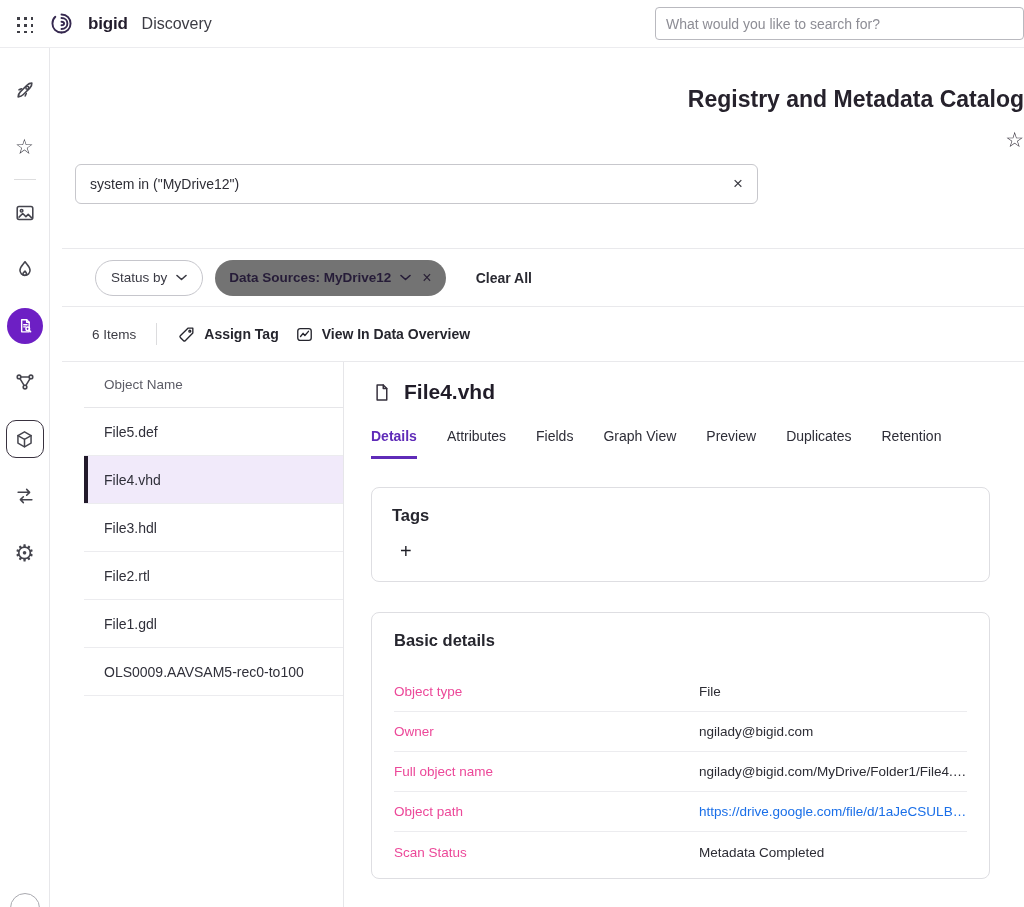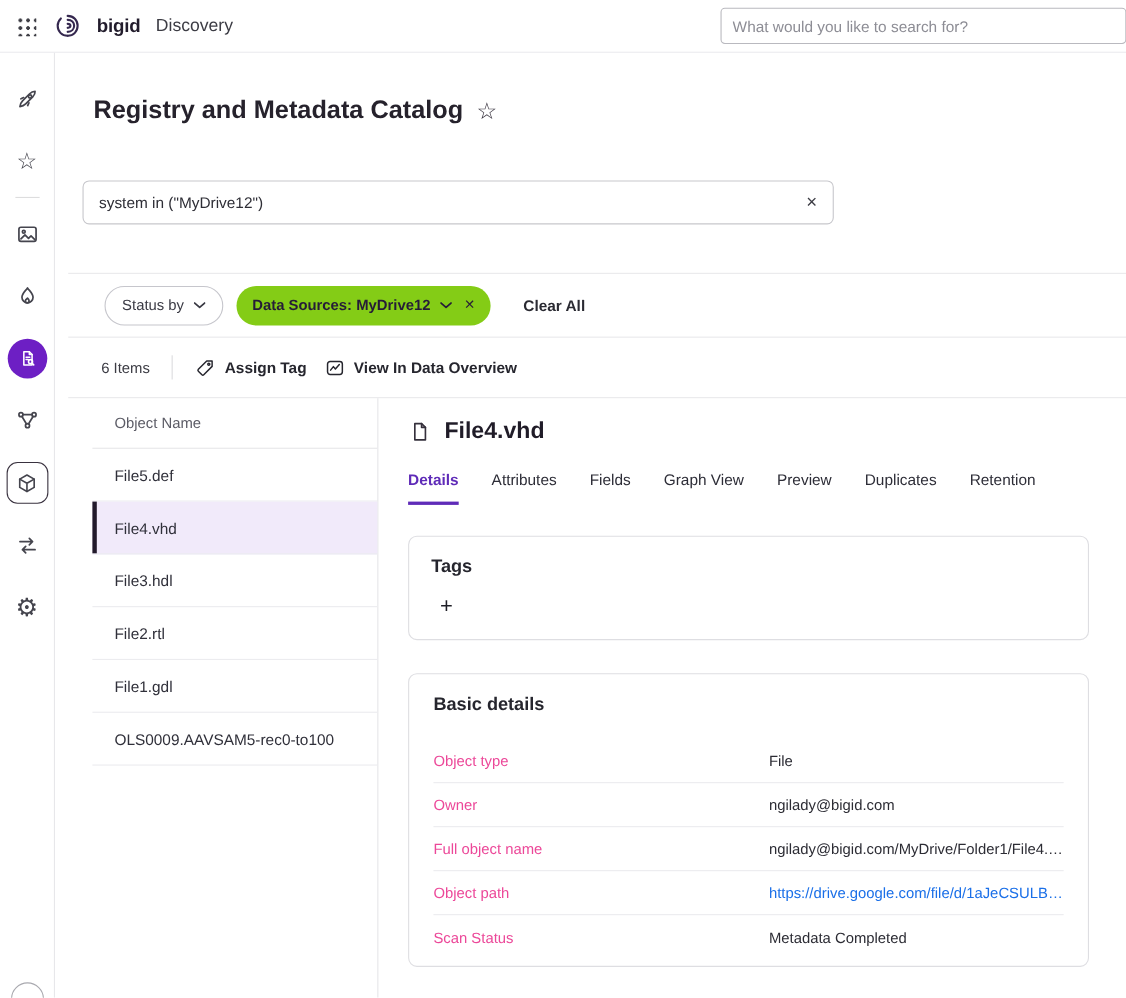--- a/index.html
+++ b/index.html
@@ -30,34 +30,34 @@
   .sicon.active-circle { background:#6d1fc4; border-radius:50%; width:36px; height:36px; }
   .sicon.active-circle svg { stroke:#fff; }
   .sicon.boxed { border:1.5px solid #39323f; border-radius:10px; }
   .glyph { font-family:"DejaVu Sans", sans-serif; }
   .gear-glyph { font-size:23px; line-height:1; }
   .partial-circle { margin-top:auto; width:30px; height:30px; border:1.5px solid #a9a9af;
     border-radius:50%; margin-bottom:-16px; flex:none; }
 
   
   main { flex:1; padding-left:12px; display:flex; flex-direction:column; min-width:0; }
-  .page-head { margin:38px 0 0 23px; display:flex; align-items:flex-start; gap:12px; height:28px; }
+  .page-head { margin:38px 0 0 23px; display:flex; align-items:flex-end; gap:12px; height:28px;flex-direction:column; }
   .page-head h1 { font-size:23px; font-weight:700; color:#26222c; }
   .fav-star { font-size:21px; color:#3a3540; cursor:pointer; margin-top:3px; }
 
   .query-box { margin:50px 0 0 13px; width:683px; height:40px; border:1px solid #c7c7cc;
     border-radius:6px; display:flex; align-items:center; padding:0 14px; }
   .query-box input { flex:1; border:none; outline:none; font-size:14px; color:#2e2e36; font-family:inherit; }
   .query-clear { font-size:17px; color:#3c3c44; cursor:pointer; }
 
   .filter-row { margin-top:44px; height:59px; border-top:1px solid #e9e9ec; border-bottom:1px solid #e9e9ec;
     display:flex; align-items:center; padding-left:33px; gap:12px; }
   .filter-by { height:36px; padding:0 15px; border:1px solid #c6c6cc; border-radius:18px; background:#fff;
     font-size:13.5px; color:#3a3a44; display:flex; align-items:center; gap:9px; cursor:pointer; font-family:inherit; }
-  .pill { height:36px; background:#84cc16; border-radius:18px; padding:0 14px; display:flex;
+  .pill { height:36px; background:#737373; border-radius:18px; padding:0 14px; display:flex;
     align-items:center; gap:9px; font-size:13.5px; font-weight:700; color:#261c38; cursor:pointer; }
   .pill .x { font-weight:400; font-size:16px; color:#2a2136; margin-left:2px; }
   .clear-all { font-size:14px; font-weight:700; color:#2a2a32; background:none; border:none;
     margin-left:18px; cursor:pointer; font-family:inherit; }
   .chev { display:block; }
   .chev path { stroke:currentColor; stroke-width:1.6; fill:none; stroke-linecap:round; stroke-linejoin:round; }
 
   .toolbar { height:55px; border-bottom:1px solid #e9e9ec; display:flex; align-items:center;
     padding-left:30px; gap:16px; }
   .items-count { font-size:13.5px; color:#3c3c44; }

